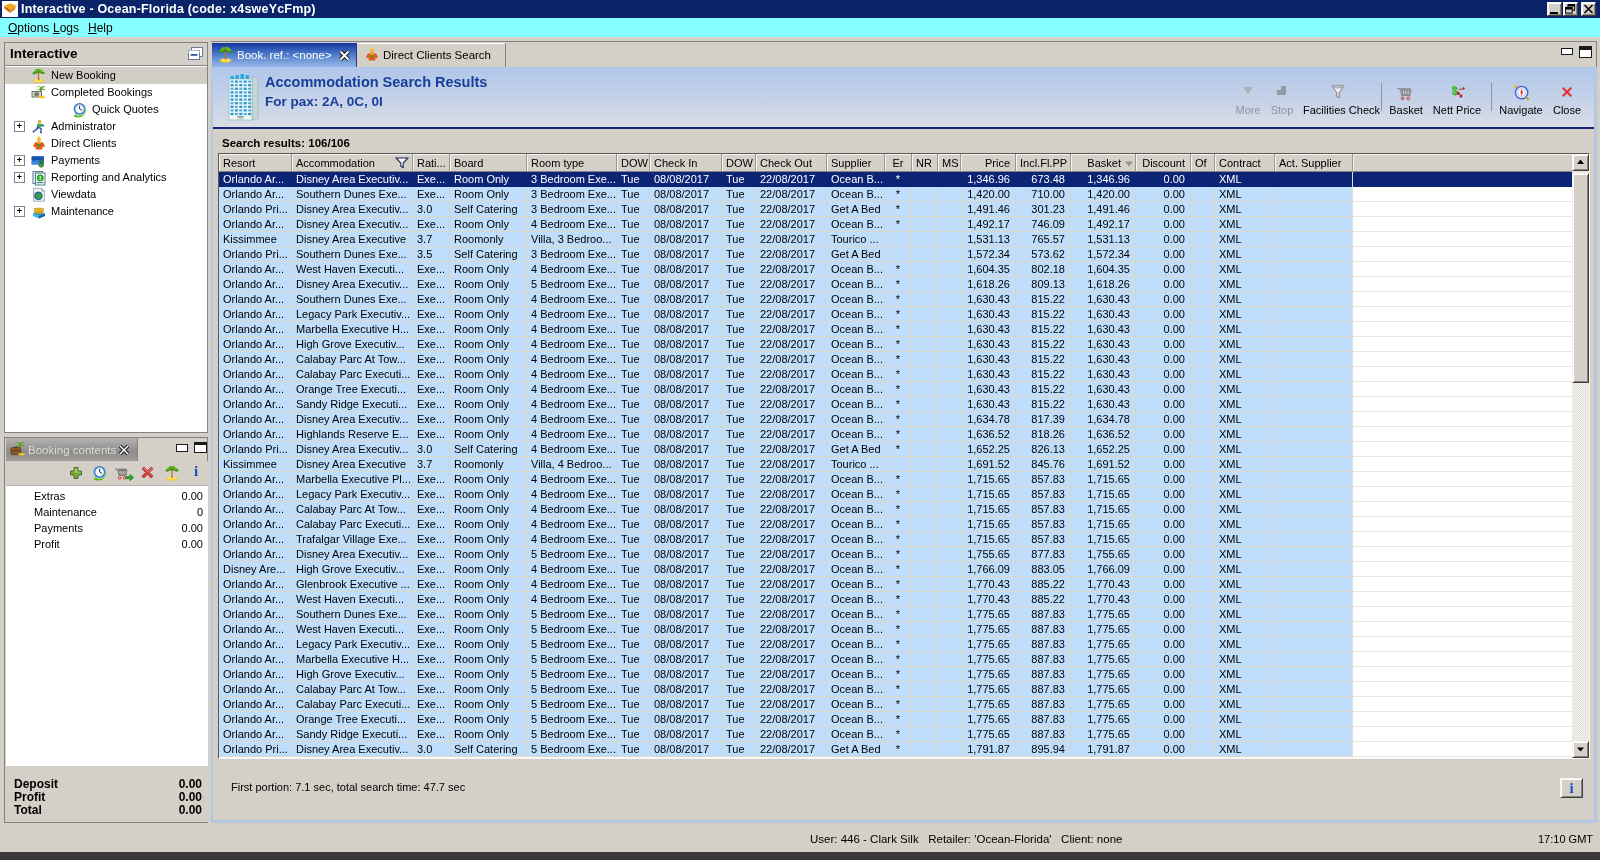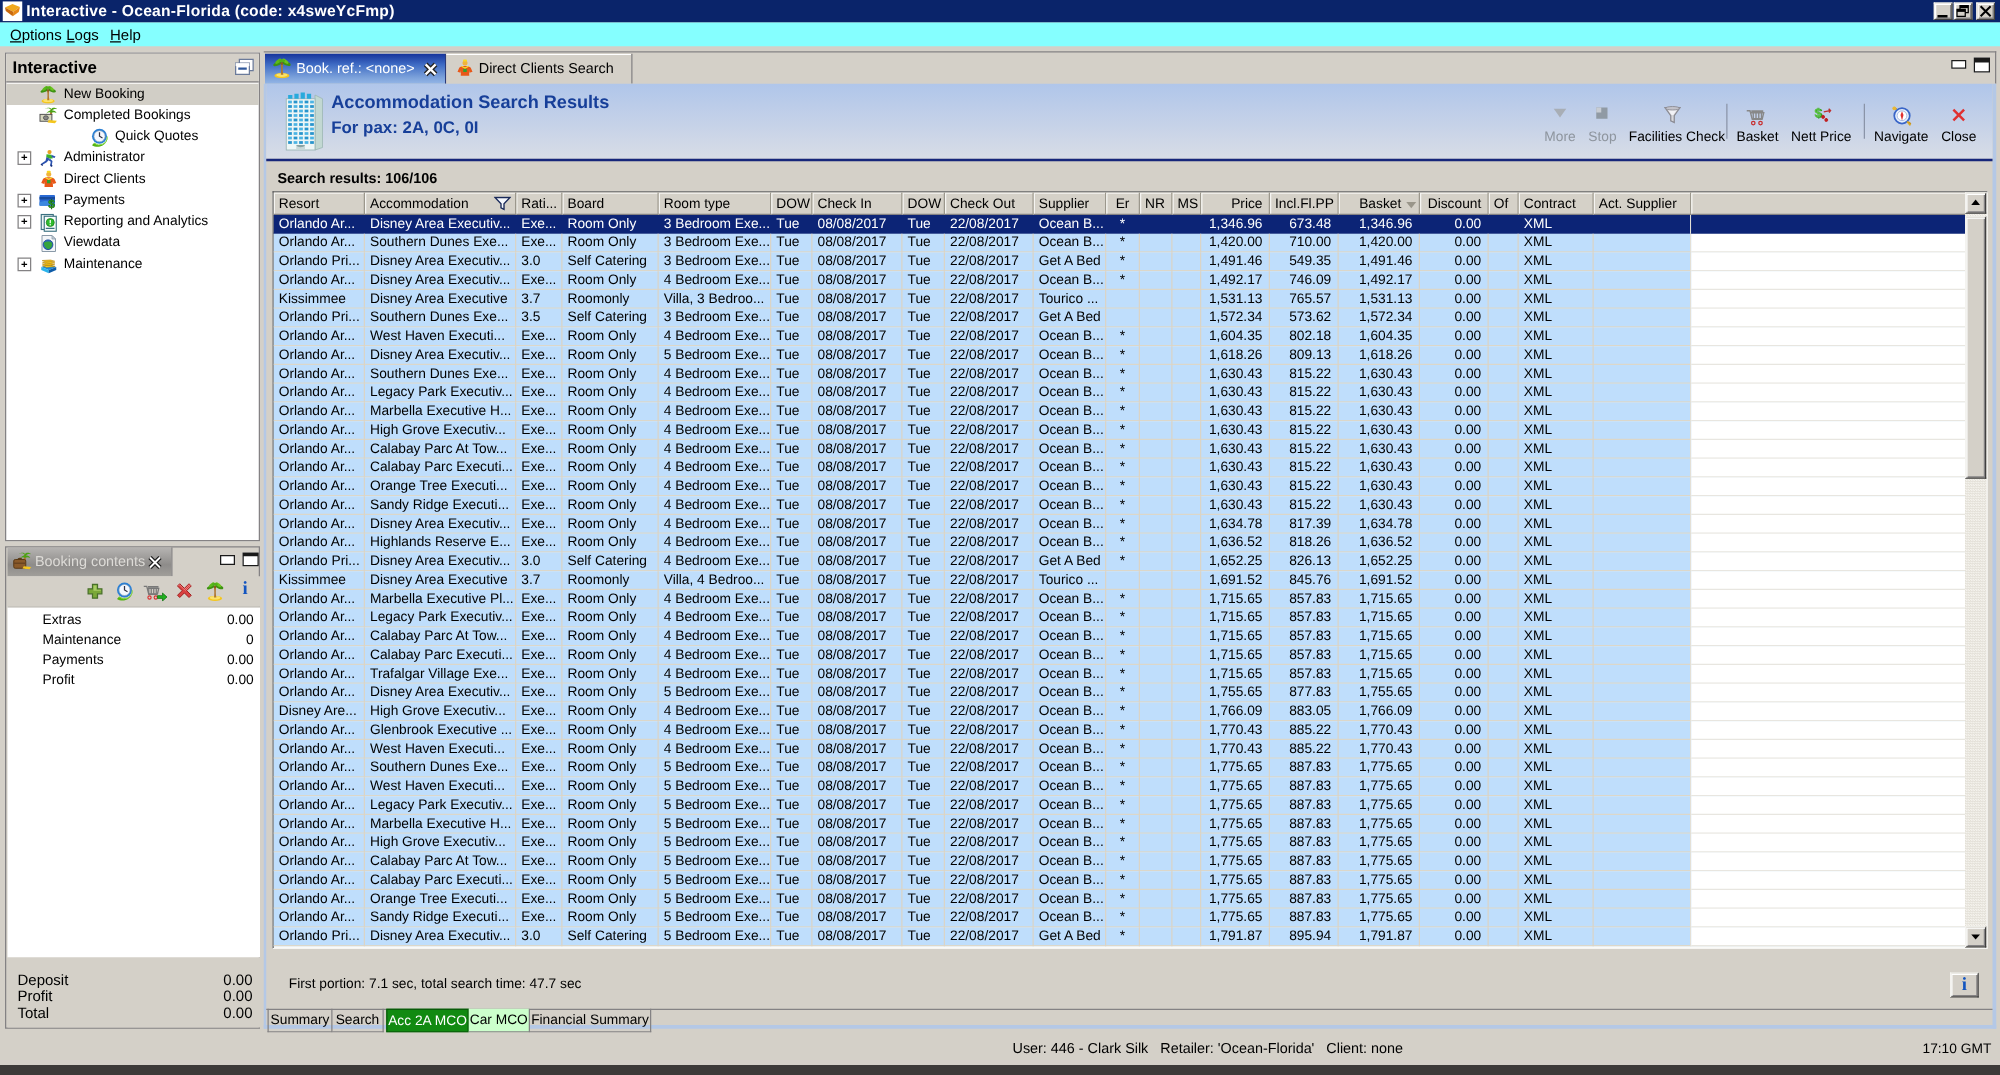--- a/index.html
+++ b/index.html
@@ -220,21 +220,21 @@
 <div class="a" style="left:1px;top:47px;width:202px;height:281px;background:#fff;border-top:1px solid #b8b4ac">
 <span class="a" style="left:28px;top:4px">Extras</span>
       <span class="a" style="left:150px;top:4px;width:47px;text-align:right">0.00</span>
 <span class="a" style="left:28px;top:20px">Maintenance</span>
       <span class="a" style="left:150px;top:20px;width:47px;text-align:right">0</span>
 <span class="a" style="left:28px;top:36px">Payments</span>
       <span class="a" style="left:150px;top:36px;width:47px;text-align:right">0.00</span>
 <span class="a" style="left:28px;top:52px">Profit</span>
       <span class="a" style="left:150px;top:52px;width:47px;text-align:right">0.00</span>
 </div>
-<div class="a" style="left:1px;top:328px;width:202px;height:56px;background:#d4d0c8;font-weight:normal;font-size:12px">
+<div class="a" style="left:1px;top:328px;width:202px;height:56px;background:#d4d0c8;font-weight:bold;font-size:12px">
 <span class="a" style="left:8px;top:11px">Deposit</span>
       <span class="a" style="left:140px;top:11px;width:56px;text-align:right">0.00</span>
 <span class="a" style="left:8px;top:24px">Profit</span>
       <span class="a" style="left:140px;top:24px;width:56px;text-align:right">0.00</span>
 <span class="a" style="left:8px;top:37px">Total</span>
       <span class="a" style="left:140px;top:37px;width:56px;text-align:right">0.00</span>
 </div>
 </div>
 <div class="a" style="left:211px;top:41px;width:1386px;height:782px">
 <div class="a" style="left:0;top:0;width:1386px;height:26px;background:#d4d0c8;border-top:1px solid #848284;border-right:1px solid #848284">
@@ -490,21 +490,21 @@
 <div class="cell" style="width:90px">3 Bedroom Exe...</div>
 <div class="cell" style="width:33px">Tue</div>
 <div class="cell" style="width:72px">08/08/2017</div>
 <div class="cell" style="width:34px">Tue</div>
 <div class="cell" style="width:71px">22/08/2017</div>
 <div class="cell" style="width:58px">Get A Bed</div>
 <div class="cell ctr" style="width:27px">*</div>
 <div class="cell" style="width:26px"></div>
 <div class="cell" style="width:23px"></div>
 <div class="cell num" style="width:55px">1,491.46</div>
-<div class="cell num" style="width:55px">549.35</div>
+<div class="cell num" style="width:55px">301.23</div>
 <div class="cell num" style="width:65px">1,491.46</div>
 <div class="cell num" style="width:55px">0.00</div>
 <div class="cell" style="width:24px"></div>
 <div class="cell" style="width:60px">XML</div>
 <div class="cell" style="width:78px;border-right-color:#e4e0d6"></div>
 <div style="width:219px;height:15px;background:#fff;border-bottom:1px solid #e8e6e0"></div>
 </div>
 <div class="row">
 <div class="cell" style="width:73px">Orlando Ar...</div>
 <div class="cell" style="width:121px">Disney Area Executiv...</div>
@@ -1338,27 +1338,19 @@
 <div class="btn3d" style="position:absolute;top:0;left:0;width:17px;height:17px"><svg width="15" height="15" viewBox="0 0 15 15">
               <path d="M7.5 4.5 L11 9 L4 9 Z" fill="#000"></path>
             </svg></div>
 <div class="btn3d" style="position:absolute;bottom:0;left:0;width:17px;height:17px"><svg width="15" height="15" viewBox="0 0 15 15">
               <path d="M7.5 9.5 L11 5.5 L4 5.5 Z" fill="#000"></path>
             </svg></div>
 <div class="btn3d" style="position:absolute;top:19px;left:0;width:17px;height:210px"></div>
 </div>
 </div>
 <span class="a" style="left:18px;top:714px">First portion: 7.1 sec, total search time: 47.7 sec</span>
-<div class="a" style="left:0;top:740px;width:1381px;height:20px;font-size:11px">
-<div class="a" style="left:0;top:0;width:1381px;height:1px;background:#848284"></div>
-<div class="a" style="left:1px;top:0;width:52px;height:19px;border:1px solid #848284;border-top:none;text-align:center;padding-top:3px">Summary</div>
-<div class="a" style="left:53px;top:0;width:41px;height:19px;border:1px solid #848284;border-top:none;border-left:none;text-align:center;padding-top:3px">Search</div>
-<div class="a" style="left:96px;top:0;width:66px;height:19px;background:#118a11;color:#fff;border:1px solid #0a5a0a;text-align:center;padding-top:3px">Acc 2A MCO</div>
-<div class="a" style="left:162px;top:0;width:49px;height:19px;background:#ccffcc;border:1px solid #848284;border-top:none;border-left:none;text-align:center;padding-top:3px">Car MCO</div>
-<div class="a" style="left:211px;top:0;width:97px;height:19px;border:1px solid #848284;border-top:none;border-left:none;text-align:center;padding-top:3px">Financial Summary</div>
-</div>
 <div class="a btn3d" style="left:1347px;top:711px;width:23px;height:20px;text-align:center;padding-top:2px"><span style="font-family:'Liberation Serif',serif;font-weight:bold;color:#1355c0;font-size:15px;line-height:15px">i</span></div>
 </div>
 </div>
 <div class="a" style="left:0;top:826px;width:1600px;height:26px;background:#d4d0c8;font-size:11.5px">
 <span class="a" style="left:810px;top:7px;white-space:nowrap">User: 446 - Clark Silk&nbsp;&nbsp;&nbsp;Retailer: 'Ocean-Florida'&nbsp;&nbsp;&nbsp;Client: none</span>
 <span class="a" style="left:1538px;top:7px;font-size:11px">17:10 GMT</span>
 </div>
 <div class="a" style="left:0;top:852px;width:1600px;height:8px;background:#3c3a38"></div>
 </body></html>

